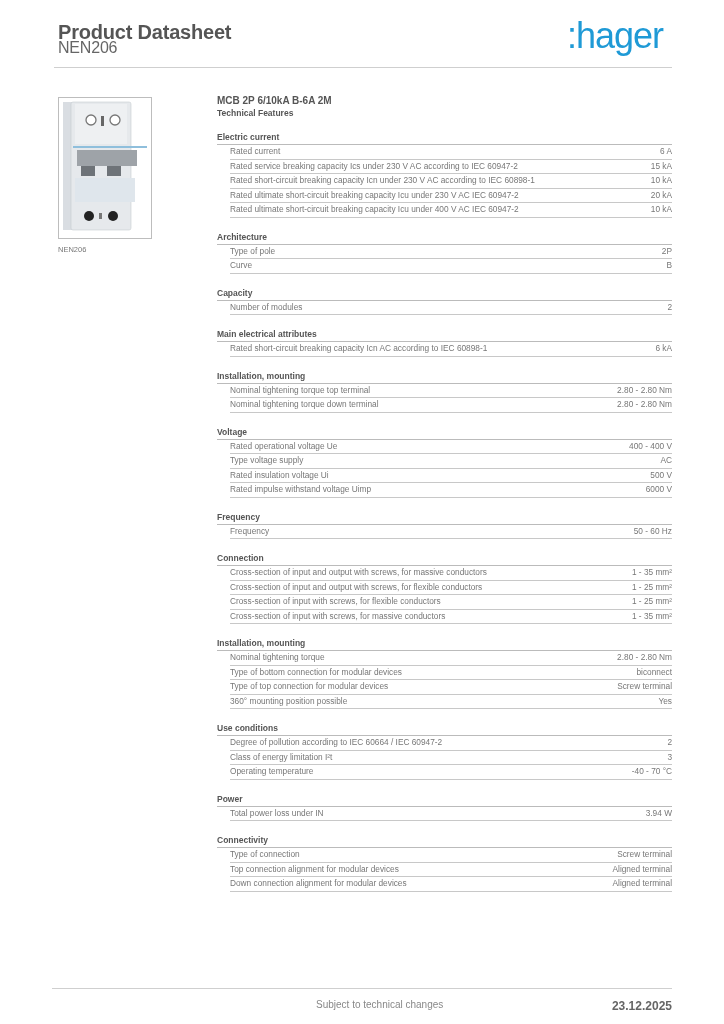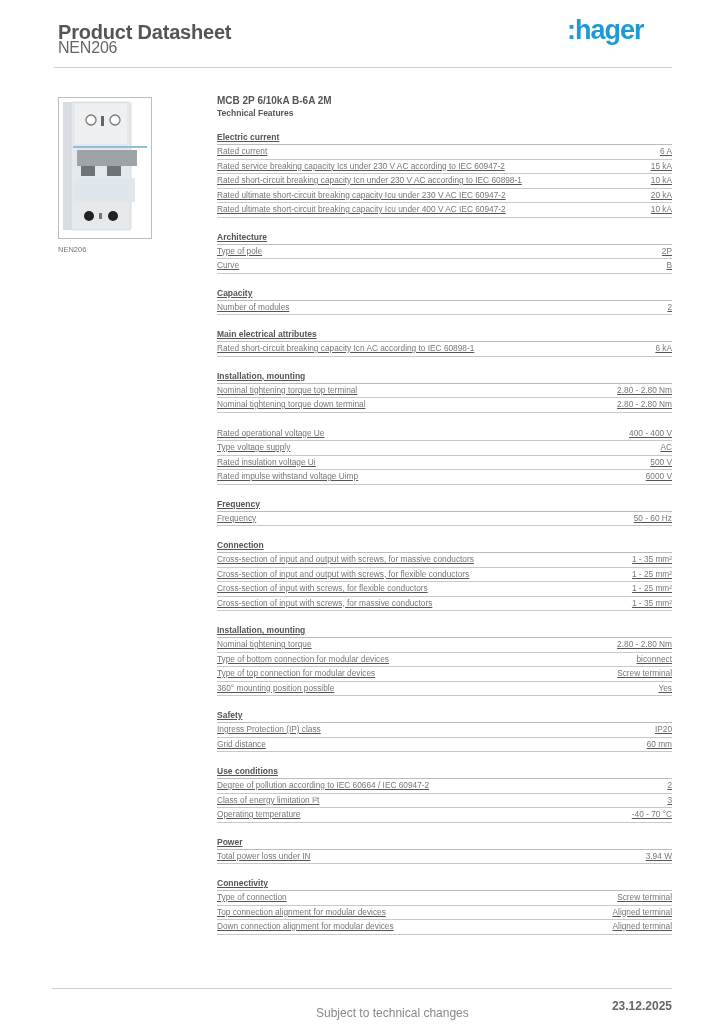--- a/index.html
+++ b/index.html
@@ -1,37 +1,37 @@
 <!DOCTYPE html>
 <html><head>
 <meta charset="utf-8">
 <style>
   html, body { margin:0; padding:0; background:#ffffff; }
   body { width:724px; height:1024px; position:relative; overflow:hidden;
          font-family:"Liberation Sans", sans-serif; color:#555; }
   .header-title { position:absolute; left:58px; top:21px; font-size:20px; font-weight:bold; color:#555; letter-spacing:-0.2px; }
   .header-code { position:absolute; left:58px; top:39px; font-size:16px; color:#666; letter-spacing:-0.2px; }
-  .logo { position:absolute; left:567px; top:15px; font-size:27px; font-weight:bold; color:#1f9ad6; letter-spacing:-1px;text-align:center; }
+  .logo { position:absolute; left:567px; top:15px; font-size:36px; font-weight:normal; color:#1f9ad6; letter-spacing:-1px;text-align:center; }
   .header-rule { position:absolute; left:54px; top:67px; width:618px; height:1px; background:#cfcfcf; }
 
   .img-box { position:absolute; left:58px; top:97px; width:92px; height:140px; border:1px solid #bdbdbd; background:#fff; }
   .img-caption { position:absolute; left:58px; top:245px; font-size:7.5px; color:#777; }
 
   .content { position:absolute; left:217px; top:95px; width:455px; }
   .product-name { font-size:10px; font-weight:bold; color:#555; height:12px; line-height:12px; margin-top:0; }
   .tech-title { font-size:8.5px; font-weight:bold; color:#555; height:12px; line-height:12px; }
-  .section { margin-top:14px;text-decoration:underline; }
+  .section { margin-top:14px; }
   .section.first { margin-top:13px; }
   .section-title { font-size:8.5px; font-weight:bold; color:#555; height:11px; line-height:11px; border-bottom:1px solid #bbb; padding-bottom:1px; }
-  .row { display:flex; justify-content:space-between; font-size:8.3px; color:#777; height:13.5px; line-height:13.5px; border-bottom:1px solid #c8c8c8; }
+  .row { display:flex; justify-content:space-between; font-size:8.3px; color:#777; height:13.5px; line-height:13.5px; border-bottom:1px solid #c8c8c8;margin-left:13px; }
   .row .val { white-space:nowrap; }
   .row .lbl { white-space:nowrap; }
 
   .footer-rule { position:absolute; left:52px; top:988px; width:620px; height:1px; background:#cfcfcf; }
-  .footer-note { position:absolute; left:316px; top:999px; font-size:12px; color:#888;margin-top:7px; }
+  .footer-note { position:absolute; left:316px; top:999px; font-size:10px; color:#888; }
   .footer-date { position:absolute; right:52px; top:999px; font-size:12px; font-weight:bold; color:#666; }
 </style>
 </head>
 <body>
 
 <div>
   <div class="header-title">Product Datasheet</div>
   <div class="header-code">NEN206</div>
   <div class="logo">:hager</div>
   <div class="header-rule"></div>
@@ -114,20 +114,21 @@
         <div class="row">
           <span class="lbl">Nominal tightening torque top terminal</span>
           <span class="val">2.80 - 2.80 Nm</span>
         </div>
         <div class="row">
           <span class="lbl">Nominal tightening torque down terminal</span>
           <span class="val">2.80 - 2.80 Nm</span>
         </div>
       </div>
       <div class="section">
+        <div class="section-title">Voltage</div>
         <div class="row">
           <span class="lbl">Rated operational voltage Ue</span>
           <span class="val">400 - 400 V</span>
         </div>
         <div class="row">
           <span class="lbl">Type voltage supply</span>
           <span class="val">AC</span>
         </div>
         <div class="row">
           <span class="lbl">Rated insulation voltage Ui</span>
@@ -174,31 +175,20 @@
           <span class="lbl">Type of bottom connection for modular devices</span>
           <span class="val">biconnect</span>
         </div>
         <div class="row">
           <span class="lbl">Type of top connection for modular devices</span>
           <span class="val">Screw terminal</span>
         </div>
         <div class="row">
           <span class="lbl">360° mounting position possible</span>
           <span class="val">Yes</span>
-        </div>
-      </div>
-      <div class="section">
-        <div class="section-title">Safety</div>
-        <div class="row">
-          <span class="lbl">Ingress Protection (IP) class</span>
-          <span class="val">IP20</span>
-        </div>
-        <div class="row">
-          <span class="lbl">Grid distance</span>
-          <span class="val">60 mm</span>
         </div>
       </div>
       <div class="section">
         <div class="section-title">Use conditions</div>
         <div class="row">
           <span class="lbl">Degree of pollution according to IEC 60664 / IEC 60947-2</span>
           <span class="val">2</span>
         </div>
         <div class="row">
           <span class="lbl">Class of energy limitation I²t</span>

